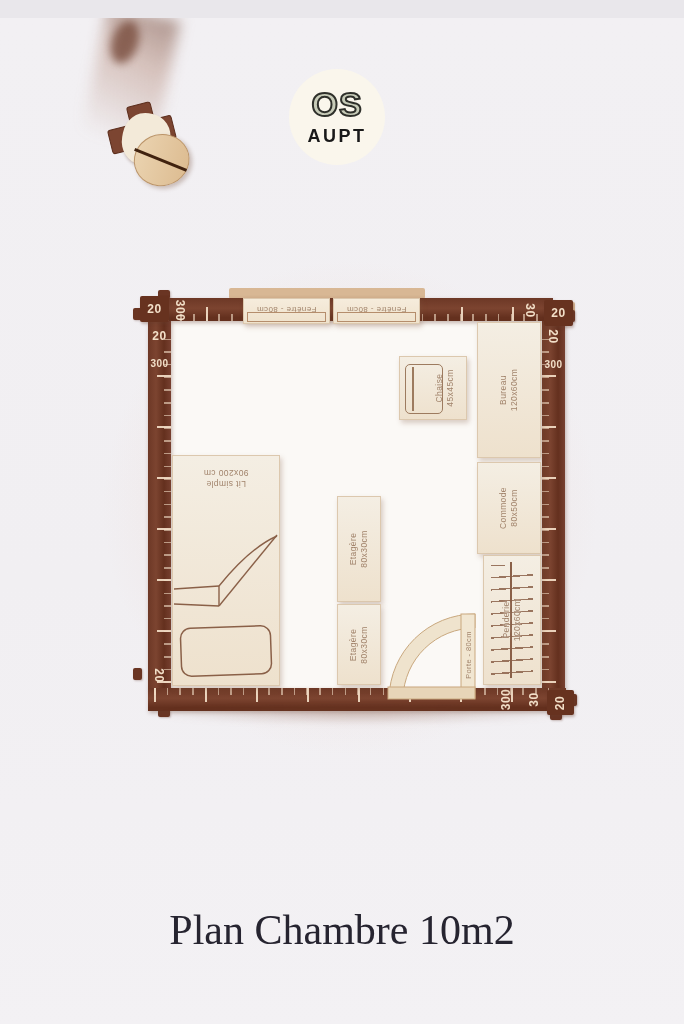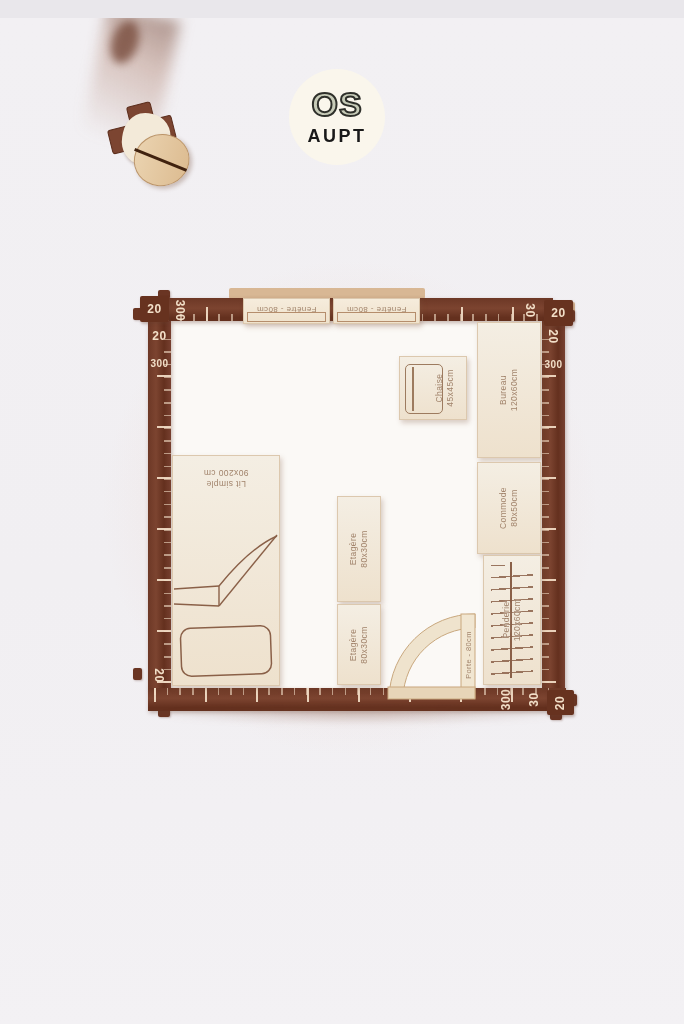--- a/index.html
+++ b/index.html
@@ -220,14 +220,15 @@
 
   <div class="porte-box" style="left:384px;top:594px;width:94px;height:89px;">
     <svg class="door-svg" width="94" height="89" viewBox="0 0 94 89">
       <path d="M91 2 A86 86 0 0 0 5 86 L19 86 A72 72 0 0 1 91 16 Z" fill="#efe3cd" stroke="#c9a87e" stroke-width="1"></path>
       <rect x="77" y="2" width="14" height="84" fill="#f1e6d1" stroke="#c9a87e" stroke-width="1"></rect>
       <rect x="4" y="75" width="87" height="12" fill="#e7d5b8" stroke="#c9a87e" stroke-width="1"></rect>
     </svg>
     <div class="plabel">Porte - 80cm</div>
   </div>
 
+  <div class="caption-title">Plan Chambre 10m2</div>
 
 </div>
 
 </body></html>

